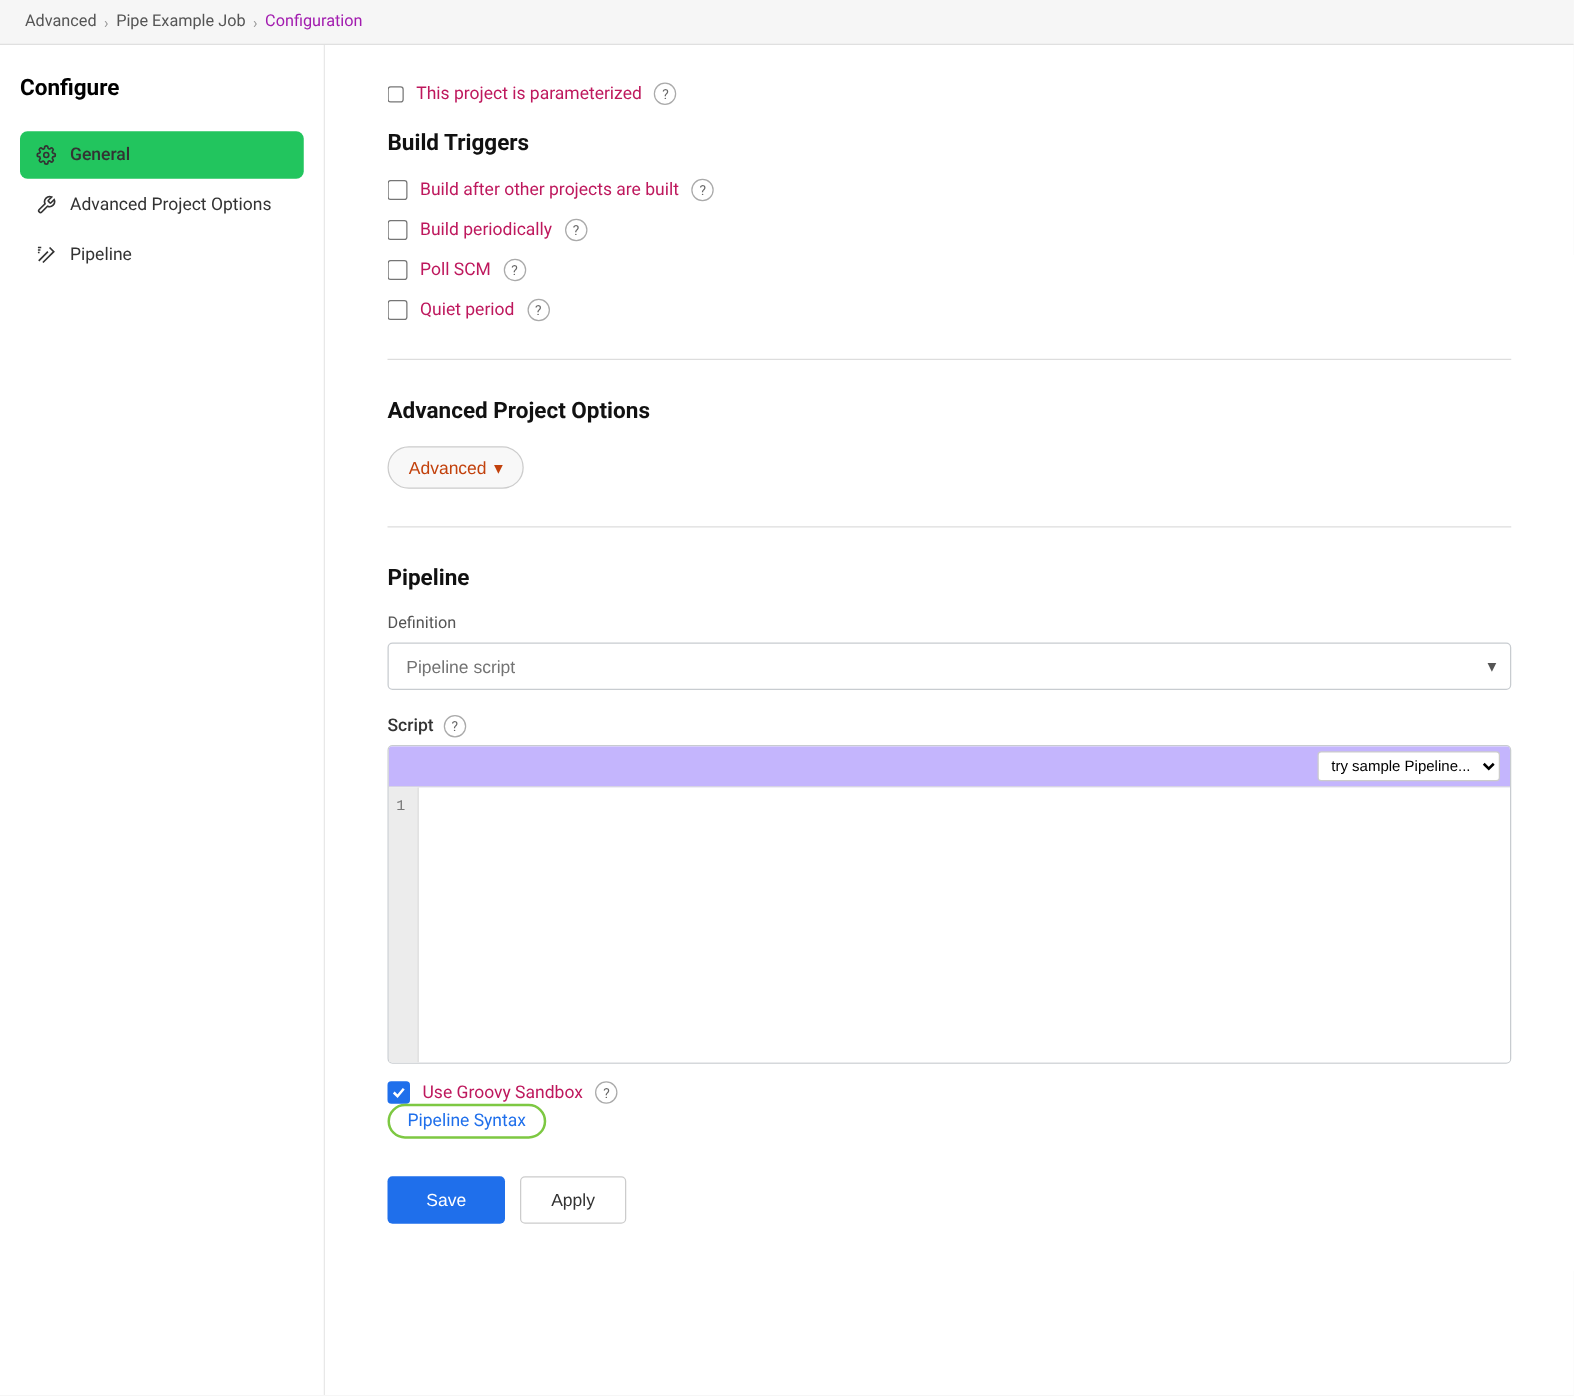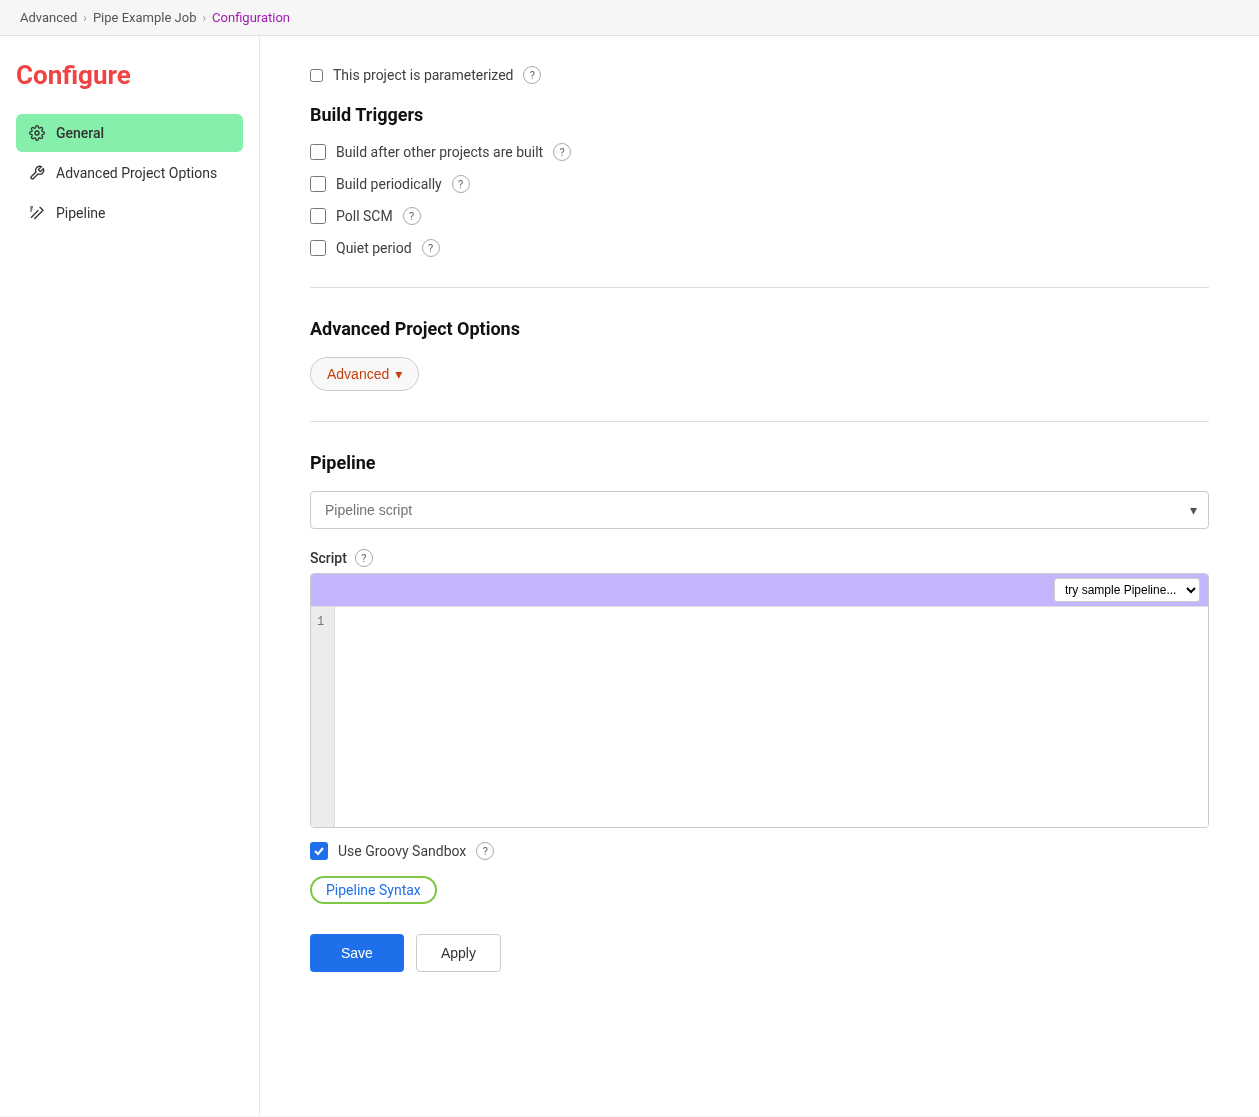--- a/index.html
+++ b/index.html
@@ -36,43 +36,43 @@
       min-height: calc(100vh - 37px);
     }
     .sidebar {
       width: 260px;
       background: #fff;
       padding: 24px 16px;
       border-right: 1px solid #e8e8e8;
       flex-shrink: 0;
     }
     .sidebar-title {
-      font-size: 26px;
+      font-size: 18px;
       font-weight: 700;
       margin-bottom: 24px;
-      color: #ef4444;
+      color: #000000;
     }
     .sidebar-nav {
       display: flex;
       flex-direction: column;
       gap: 2px;
     }
     .sidebar-item {
       display: flex;
       align-items: center;
       gap: 10px;
       padding: 10px 12px;
       border-radius: 6px;
       cursor: pointer;
       font-size: 14px;
       color: #333;
       text-decoration: none;
     }
     .sidebar-item.active {
-      background: #86efac;
+      background: #22c55e;
       font-weight: 500;
     }
     .sidebar-icon {
       width: 18px;
       height: 18px;
       display: flex;
       align-items: center;
       justify-content: center;
       flex-shrink: 0;
     }
@@ -103,21 +103,21 @@
       margin-bottom: 14px;
     }
     .checkbox-row input[type="checkbox"] {
       width: 16px;
       height: 16px;
       cursor: pointer;
       accent-color: #1f6feb;
     }
     .checkbox-label {
       font-size: 14px;
-      color: #404040;
+      color: #be185d;
     }
     .help-icon {
       display: inline-flex;
       align-items: center;
       justify-content: center;
       width: 18px;
       height: 18px;
       border-radius: 50%;
       border: 1px solid #aaa;
       font-size: 11px;
@@ -205,21 +205,20 @@
       justify-content: center;
       flex-shrink: 0;
       cursor: pointer;
     }
     .checkbox-checked svg {
       width: 12px;
       height: 12px;
     }
     .pipeline-syntax-link {
       display: inline-block;
-      margin-top: 16px;
       color: #1f6feb;
       text-decoration: none;
       font-size: 14px;
       border: 2px solid #7dc842;
       border-radius: 20px;
       padding: 4px 14px;
     }
     .action-buttons {
       display: flex;
       gap: 12px;
@@ -388,20 +387,21 @@
         <span>Advanced</span>
         <span>▾</span>
       </button>
     </div>
 
     <hr class="section-divider">
 
     <div class="section">
       <h2 class="section-title">Pipeline</h2>
 
+      <div class="definition-label">Definition</div>
       <div class="select-wrapper">
         <select class="pipeline-select">
           <option>Pipeline script</option>
           <option>Pipeline script from SCM</option>
         </select>
         <span class="select-chevron">▾</span>
       </div>
 
       
       <div class="script-section">

